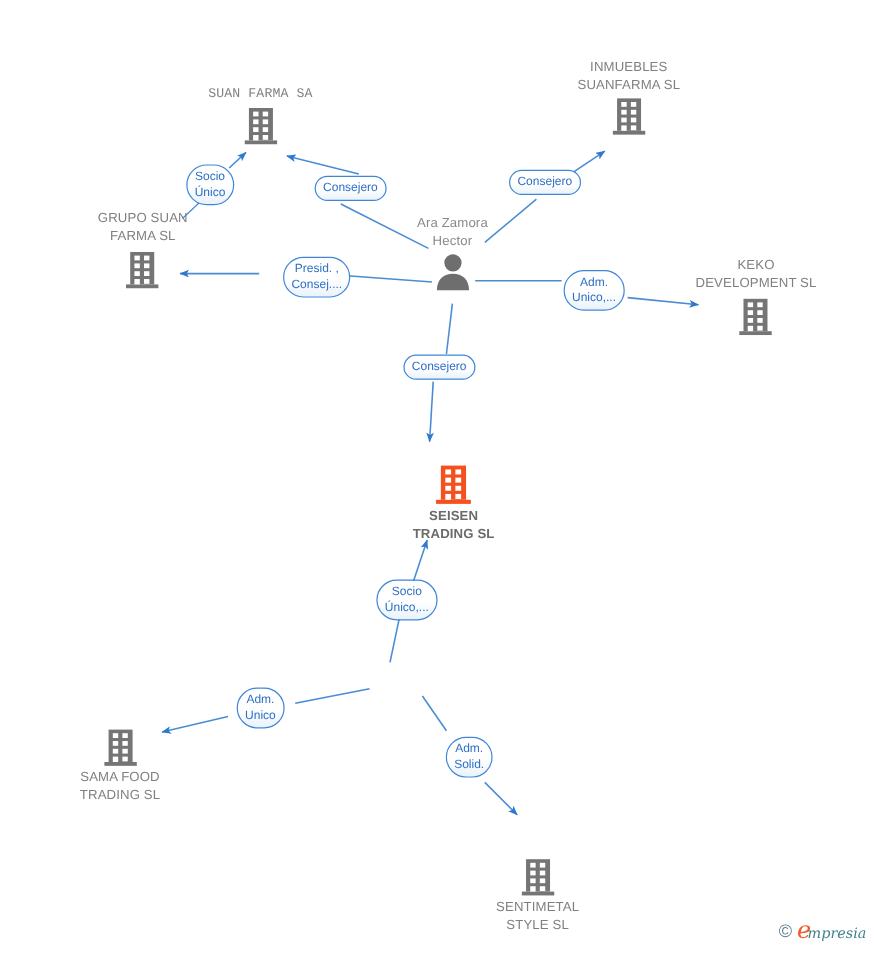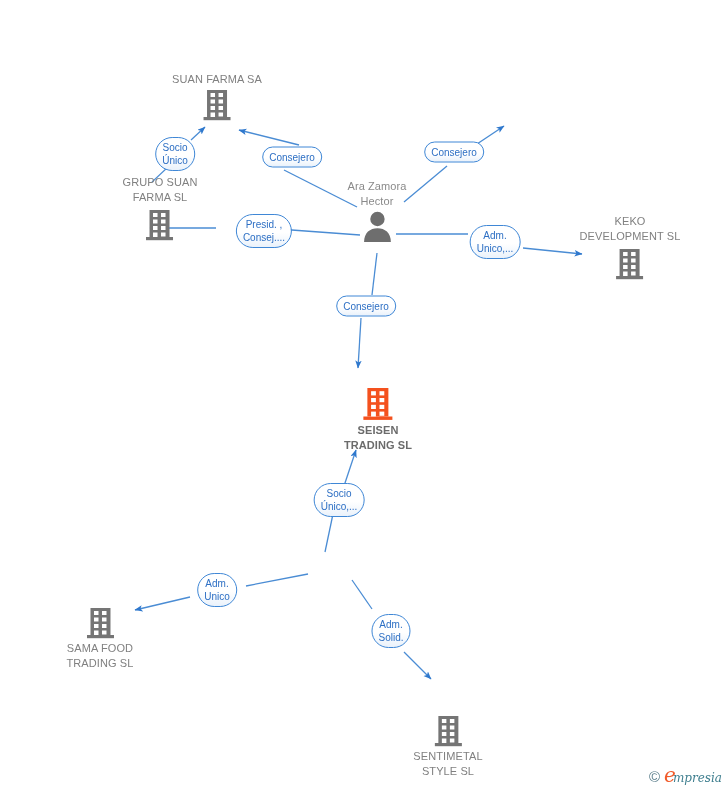--- a/index.html
+++ b/index.html
@@ -133,40 +133,58 @@
       <path d="M344,486 L356,450" marker-end="url(#arrow)"></path>
 
       <path d="M308,574 L246,586"></path>
       <path d="M190,597 L135,610" marker-end="url(#arrow)"></path>
 
       <path d="M352,580 L372,609"></path>
       <path d="M404,652 L431,679" marker-end="url(#arrow)"></path>
     </g>
   </svg>
 
-  <div class="node" style="left:217px; top:71px;">
+  <div class="node" style="left:217px; top:71px;font-family:Liberation Mono, monospace;">
     <span class="node-label">SUAN FARMA SA</span>
     <span class="node-icon" style="margin-top:2px;">
       <svg width="30" height="34" viewBox="0 0 30 34">
         <rect x="5" y="2" width="20" height="27" fill="#757575"></rect>
         <rect x="1.5" y="29" width="27" height="3.2" fill="#757575"></rect>
         <rect x="8.5" y="5" width="4.5" height="4" fill="#ffffff"></rect>
         <rect x="16.5" y="5" width="4.5" height="4" fill="#ffffff"></rect>
         <rect x="8.5" y="11.5" width="4.5" height="4" fill="#ffffff"></rect>
         <rect x="16.5" y="11.5" width="4.5" height="4" fill="#ffffff"></rect>
         <rect x="8.5" y="18" width="4.5" height="4" fill="#ffffff"></rect>
         <rect x="16.5" y="18" width="4.5" height="4" fill="#ffffff"></rect>
         <rect x="8.5" y="24.5" width="4.5" height="4.5" fill="#ffffff"></rect>
         <rect x="16.5" y="24.5" width="4.5" height="4" fill="#ffffff"></rect>
       </svg>
     </span>
   </div>
 
-
-  <div class="node" style="left:119px; top:174px;margin-left:41px;">
+  <div class="node" style="left:524px; top:48px;">
+    <span class="node-label">INMUEBLES</span>
+    <span class="node-label">SUANFARMA SL</span>
+    <span class="node-icon" style="margin-top:2px;">
+      <svg width="30" height="34" viewBox="0 0 30 34">
+        <rect x="5" y="2" width="20" height="27" fill="#757575"></rect>
+        <rect x="1.5" y="29" width="27" height="3.2" fill="#757575"></rect>
+        <rect x="8.5" y="5" width="4.5" height="4" fill="#ffffff"></rect>
+        <rect x="16.5" y="5" width="4.5" height="4" fill="#ffffff"></rect>
+        <rect x="8.5" y="11.5" width="4.5" height="4" fill="#ffffff"></rect>
+        <rect x="16.5" y="11.5" width="4.5" height="4" fill="#ffffff"></rect>
+        <rect x="8.5" y="18" width="4.5" height="4" fill="#ffffff"></rect>
+        <rect x="16.5" y="18" width="4.5" height="4" fill="#ffffff"></rect>
+        <rect x="8.5" y="24.5" width="4.5" height="4.5" fill="#ffffff"></rect>
+        <rect x="16.5" y="24.5" width="4.5" height="4" fill="#ffffff"></rect>
+      </svg>
+    </span>
+  </div>
+
+  <div class="node" style="left:119px; top:174px;">
     <span class="node-label">GRUPO SUAN</span>
     <span class="node-label">FARMA SL</span>
     <span class="node-icon" style="margin-top:4px;">
       <svg width="30" height="34" viewBox="0 0 30 34">
         <rect x="5" y="2" width="20" height="27" fill="#757575"></rect>
         <rect x="1.5" y="29" width="27" height="3.2" fill="#757575"></rect>
         <rect x="8.5" y="5" width="4.5" height="4" fill="#ffffff"></rect>
         <rect x="16.5" y="5" width="4.5" height="4" fill="#ffffff"></rect>
         <rect x="8.5" y="11.5" width="4.5" height="4" fill="#ffffff"></rect>
         <rect x="16.5" y="11.5" width="4.5" height="4" fill="#ffffff"></rect>

